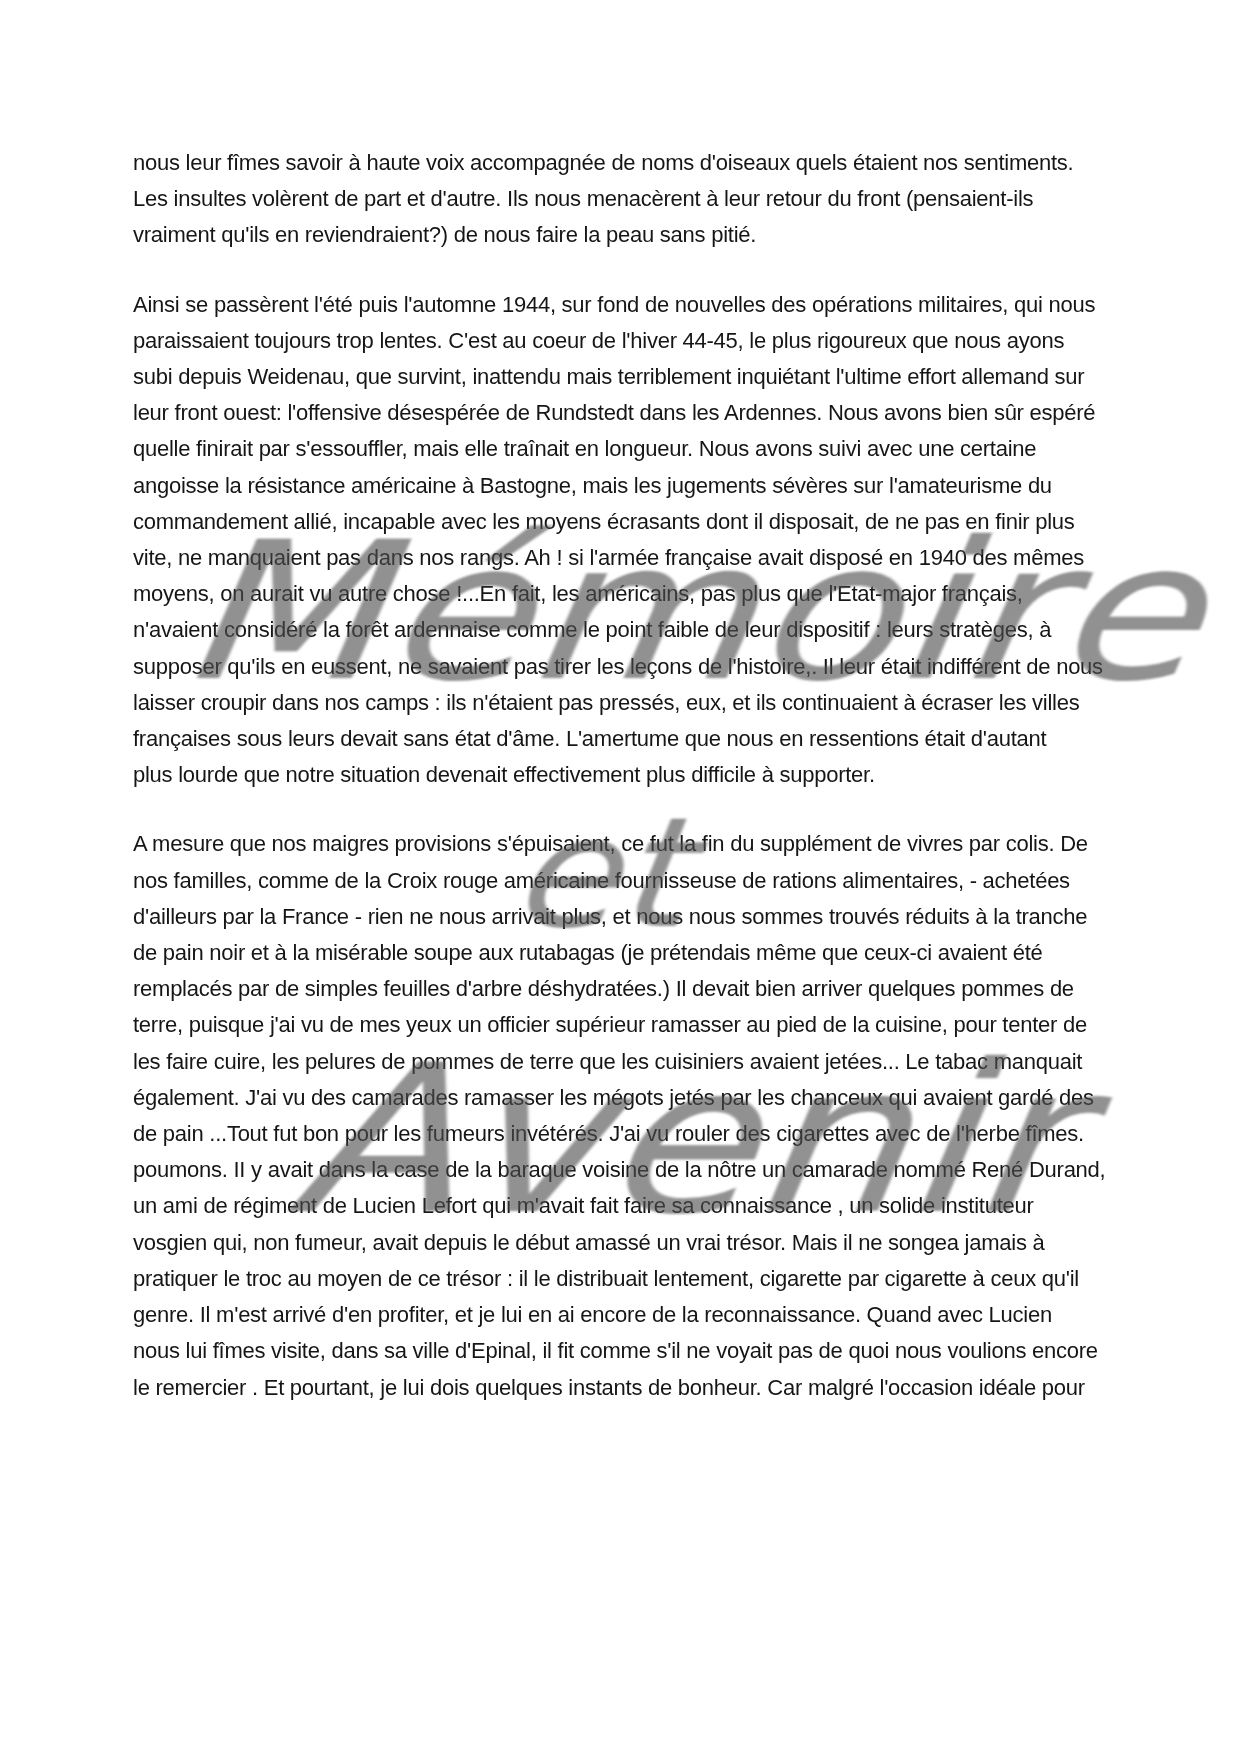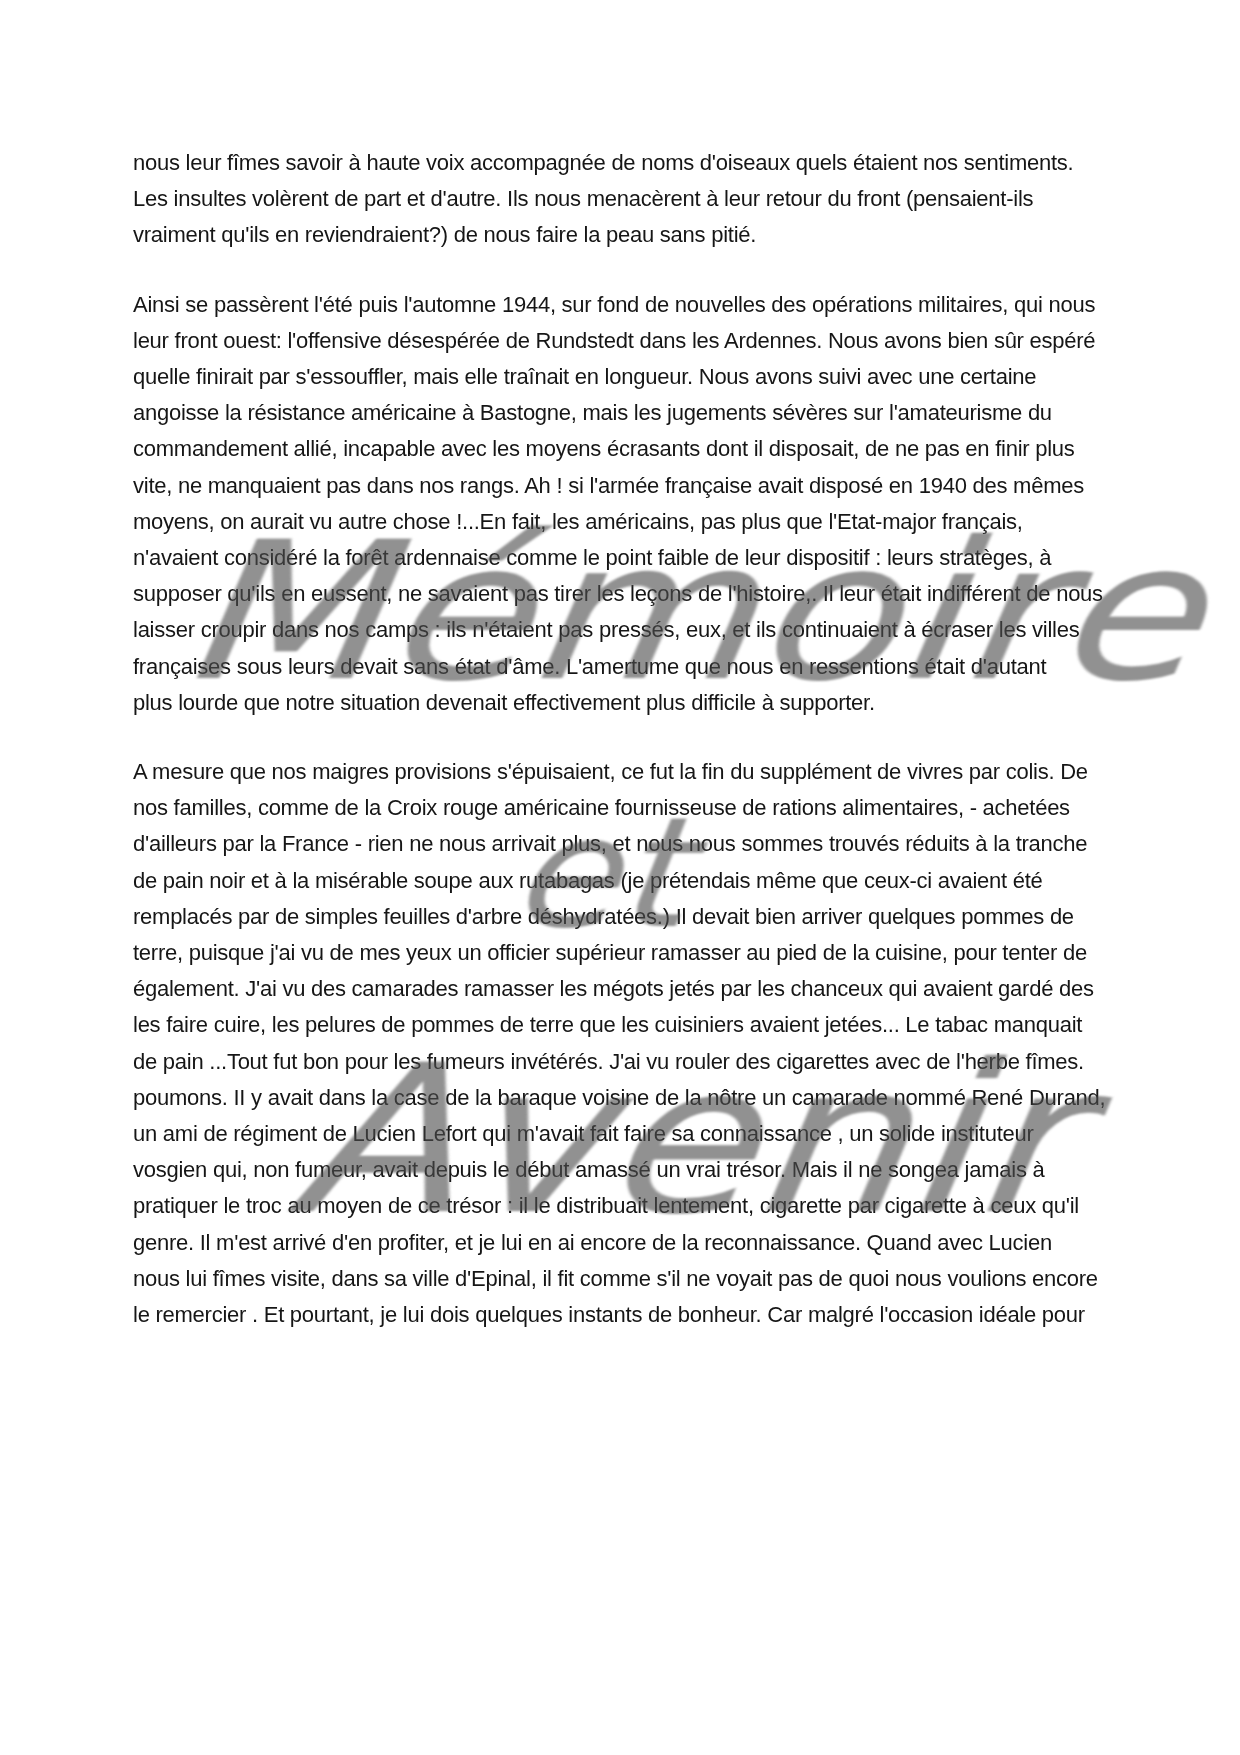--- a/index.html
+++ b/index.html
@@ -75,41 +75,43 @@
 
   <div class="text-body">
 
   <div class="para">
         <div class="line">nous leur fîmes savoir à haute voix accompagnée de noms d'oiseaux quels étaient nos sentiments.</div>
         <div class="line">Les insultes volèrent de part et d'autre. Ils nous menacèrent à leur retour du front (pensaient-ils</div>
         <div class="line">vraiment qu'ils en reviendraient?) de nous faire la peau sans pitié.</div>
       </div>
       <div class="para">
         <div class="line">Ainsi se passèrent l'été puis l'automne 1944, sur fond de nouvelles des opérations militaires, qui nous</div>
+        <div class="line">paraissaient toujours trop lentes. C'est au coeur de l'hiver 44-45, le plus rigoureux que nous ayons</div>
+        <div class="line">subi depuis Weidenau, que survint, inattendu mais terriblement inquiétant l'ultime effort allemand sur</div>
         <div class="line">leur front ouest: l'offensive désespérée de Rundstedt dans les Ardennes. Nous avons bien sûr espéré</div>
         <div class="line">quelle finirait par s'essouffler, mais elle traînait en longueur. Nous avons suivi avec une certaine</div>
         <div class="line">angoisse la résistance américaine à Bastogne, mais les jugements sévères sur l'amateurisme du</div>
         <div class="line">commandement allié, incapable avec les moyens écrasants dont il disposait, de ne pas en finir plus</div>
         <div class="line">vite, ne manquaient pas dans nos rangs. Ah ! si l'armée française avait disposé en 1940 des mêmes</div>
         <div class="line">moyens, on aurait vu autre chose !...En fait, les américains, pas plus que l'Etat-major français,</div>
         <div class="line">n'avaient considéré la forêt ardennaise comme le point faible de leur dispositif : leurs stratèges, à</div>
         <div class="line">supposer qu'ils en eussent, ne savaient pas tirer les leçons de l'histoire,. Il leur était indifférent de nous</div>
         <div class="line">laisser croupir dans nos camps : ils n'étaient pas pressés, eux, et ils continuaient à écraser les villes</div>
         <div class="line">françaises sous leurs devait sans état d'âme. L'amertume que nous en ressentions était d'autant</div>
         <div class="line">plus lourde que notre situation devenait effectivement plus difficile à supporter.</div>
       </div>
       <div class="para">
         <div class="line">A mesure que nos maigres provisions s'épuisaient, ce fut la fin du supplément de vivres par colis. De</div>
         <div class="line">nos familles, comme de la Croix rouge américaine fournisseuse de rations alimentaires, - achetées</div>
         <div class="line">d'ailleurs par la France - rien ne nous arrivait plus, et nous nous sommes trouvés réduits à la tranche</div>
         <div class="line">de pain noir et à la misérable soupe aux rutabagas (je prétendais même que ceux-ci avaient été</div>
         <div class="line">remplacés par de simples feuilles d'arbre déshydratées.) Il devait bien arriver quelques pommes de</div>
         <div class="line">terre, puisque j'ai vu de mes yeux un officier supérieur ramasser au pied de la cuisine, pour tenter de</div>
+        <div class="line">les faire cuire, les pelures de pommes de terre que les cuisiniers avaient jetées... Le tabac manquait</div>
         <div class="line">également. J'ai vu des camarades ramasser les mégots jetés par les chanceux qui avaient gardé des</div>
-        <div class="line">les faire cuire, les pelures de pommes de terre que les cuisiniers avaient jetées... Le tabac manquait</div>
         <div class="line">de pain ...Tout fut bon pour les fumeurs invétérés. J'ai vu rouler des cigarettes avec de l'herbe fîmes.</div>
         <div class="line">poumons. II y avait dans la case de la baraque voisine de la nôtre un camarade nommé René Durand,</div>
         <div class="line">un ami de régiment de Lucien Lefort qui m'avait fait faire sa connaissance , un solide instituteur</div>
         <div class="line">vosgien qui, non fumeur, avait depuis le début amassé un vrai trésor. Mais il ne songea jamais à</div>
         <div class="line">pratiquer le troc au moyen de ce trésor : il le distribuait lentement, cigarette par cigarette à ceux qu'il</div>
         <div class="line">genre. Il m'est arrivé d'en profiter, et je lui en ai encore de la reconnaissance. Quand avec Lucien</div>
         <div class="line">nous lui fîmes visite, dans sa ville d'Epinal, il fit comme s'il ne voyait pas de quoi nous voulions encore</div>
         <div class="line">le remercier . Et pourtant, je lui dois quelques instants de bonheur. Car malgré l'occasion idéale pour</div>
       </div>
     </div>

